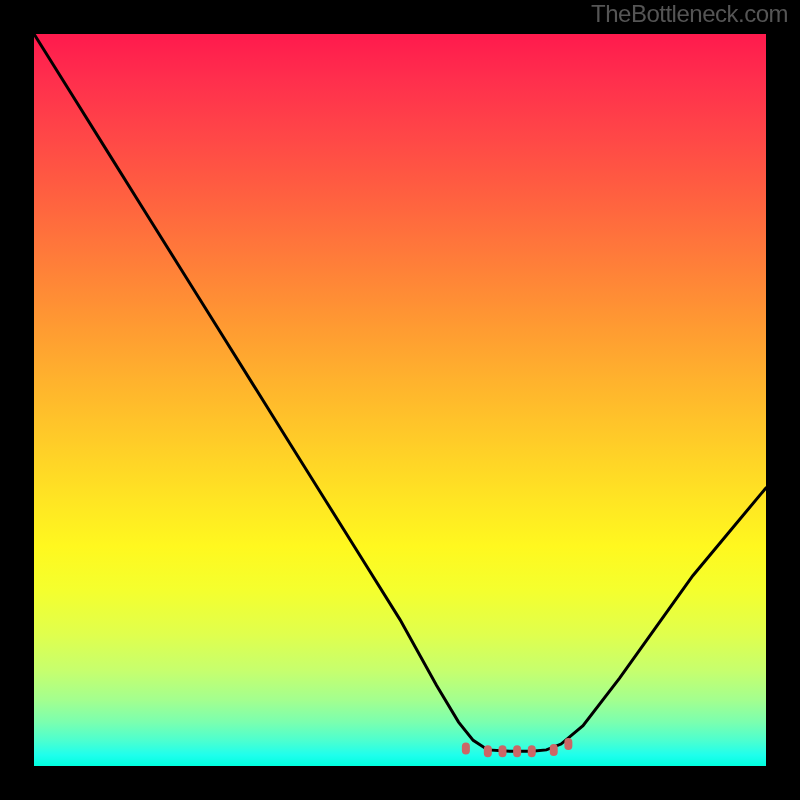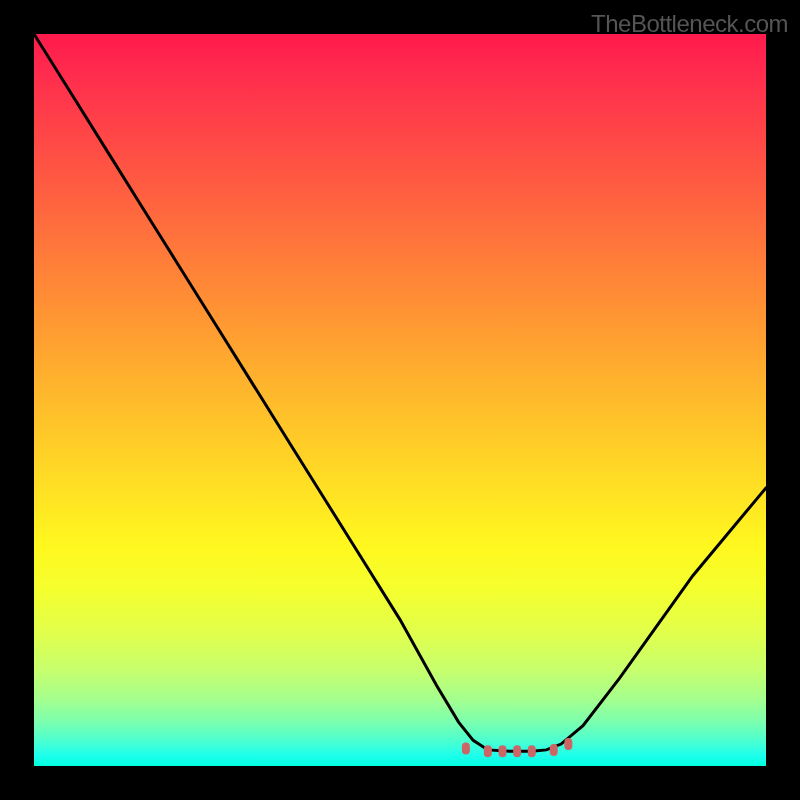--- a/index.html
+++ b/index.html
@@ -5,21 +5,21 @@
   * { margin: 0; padding: 0; box-sizing: border-box; }
   body {
     width: 800px;
     height: 800px;
     background: #000;
     position: relative;
     font-family: Arial, sans-serif;
   }
   .watermark {
     position: absolute;
-    top: 10px;
+    top: 0;
     right: 12px;
     color: #555;
     font-size: 24px;
     font-weight: 500;
     z-index: 10;
     letter-spacing: -0.5px;
     text-align: center;
   }
   .plot-area {
     position: absolute;

